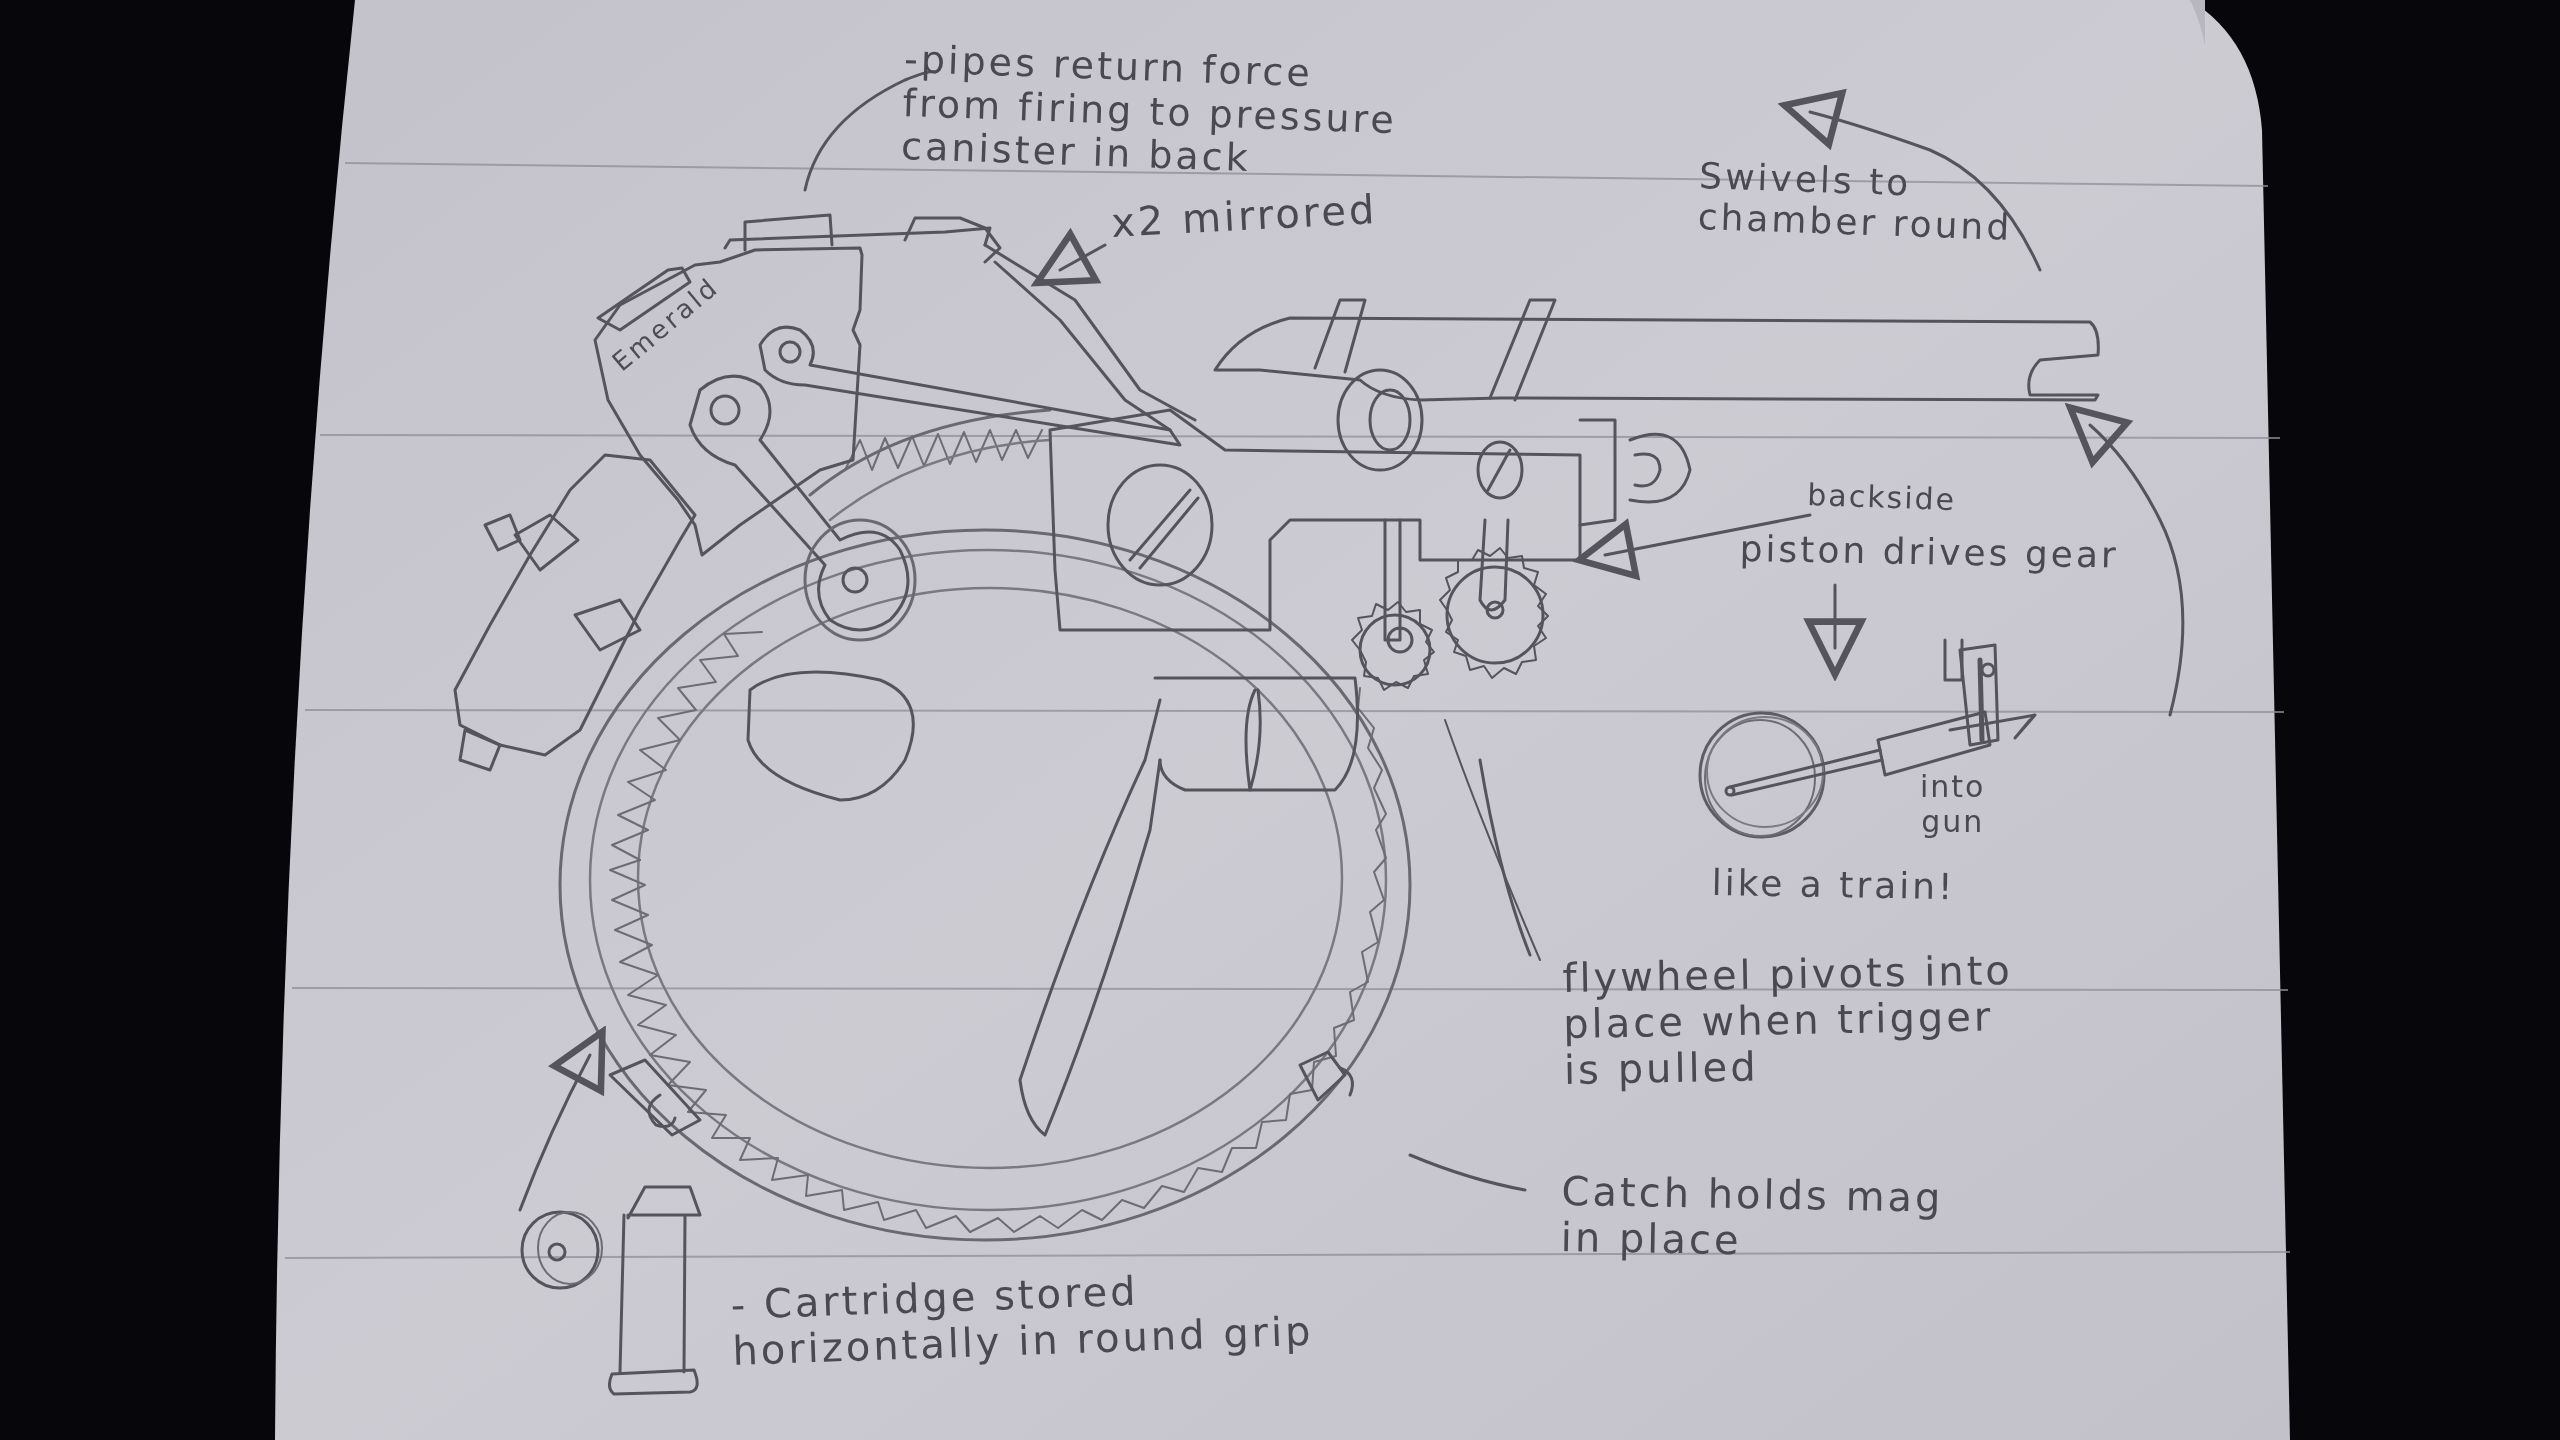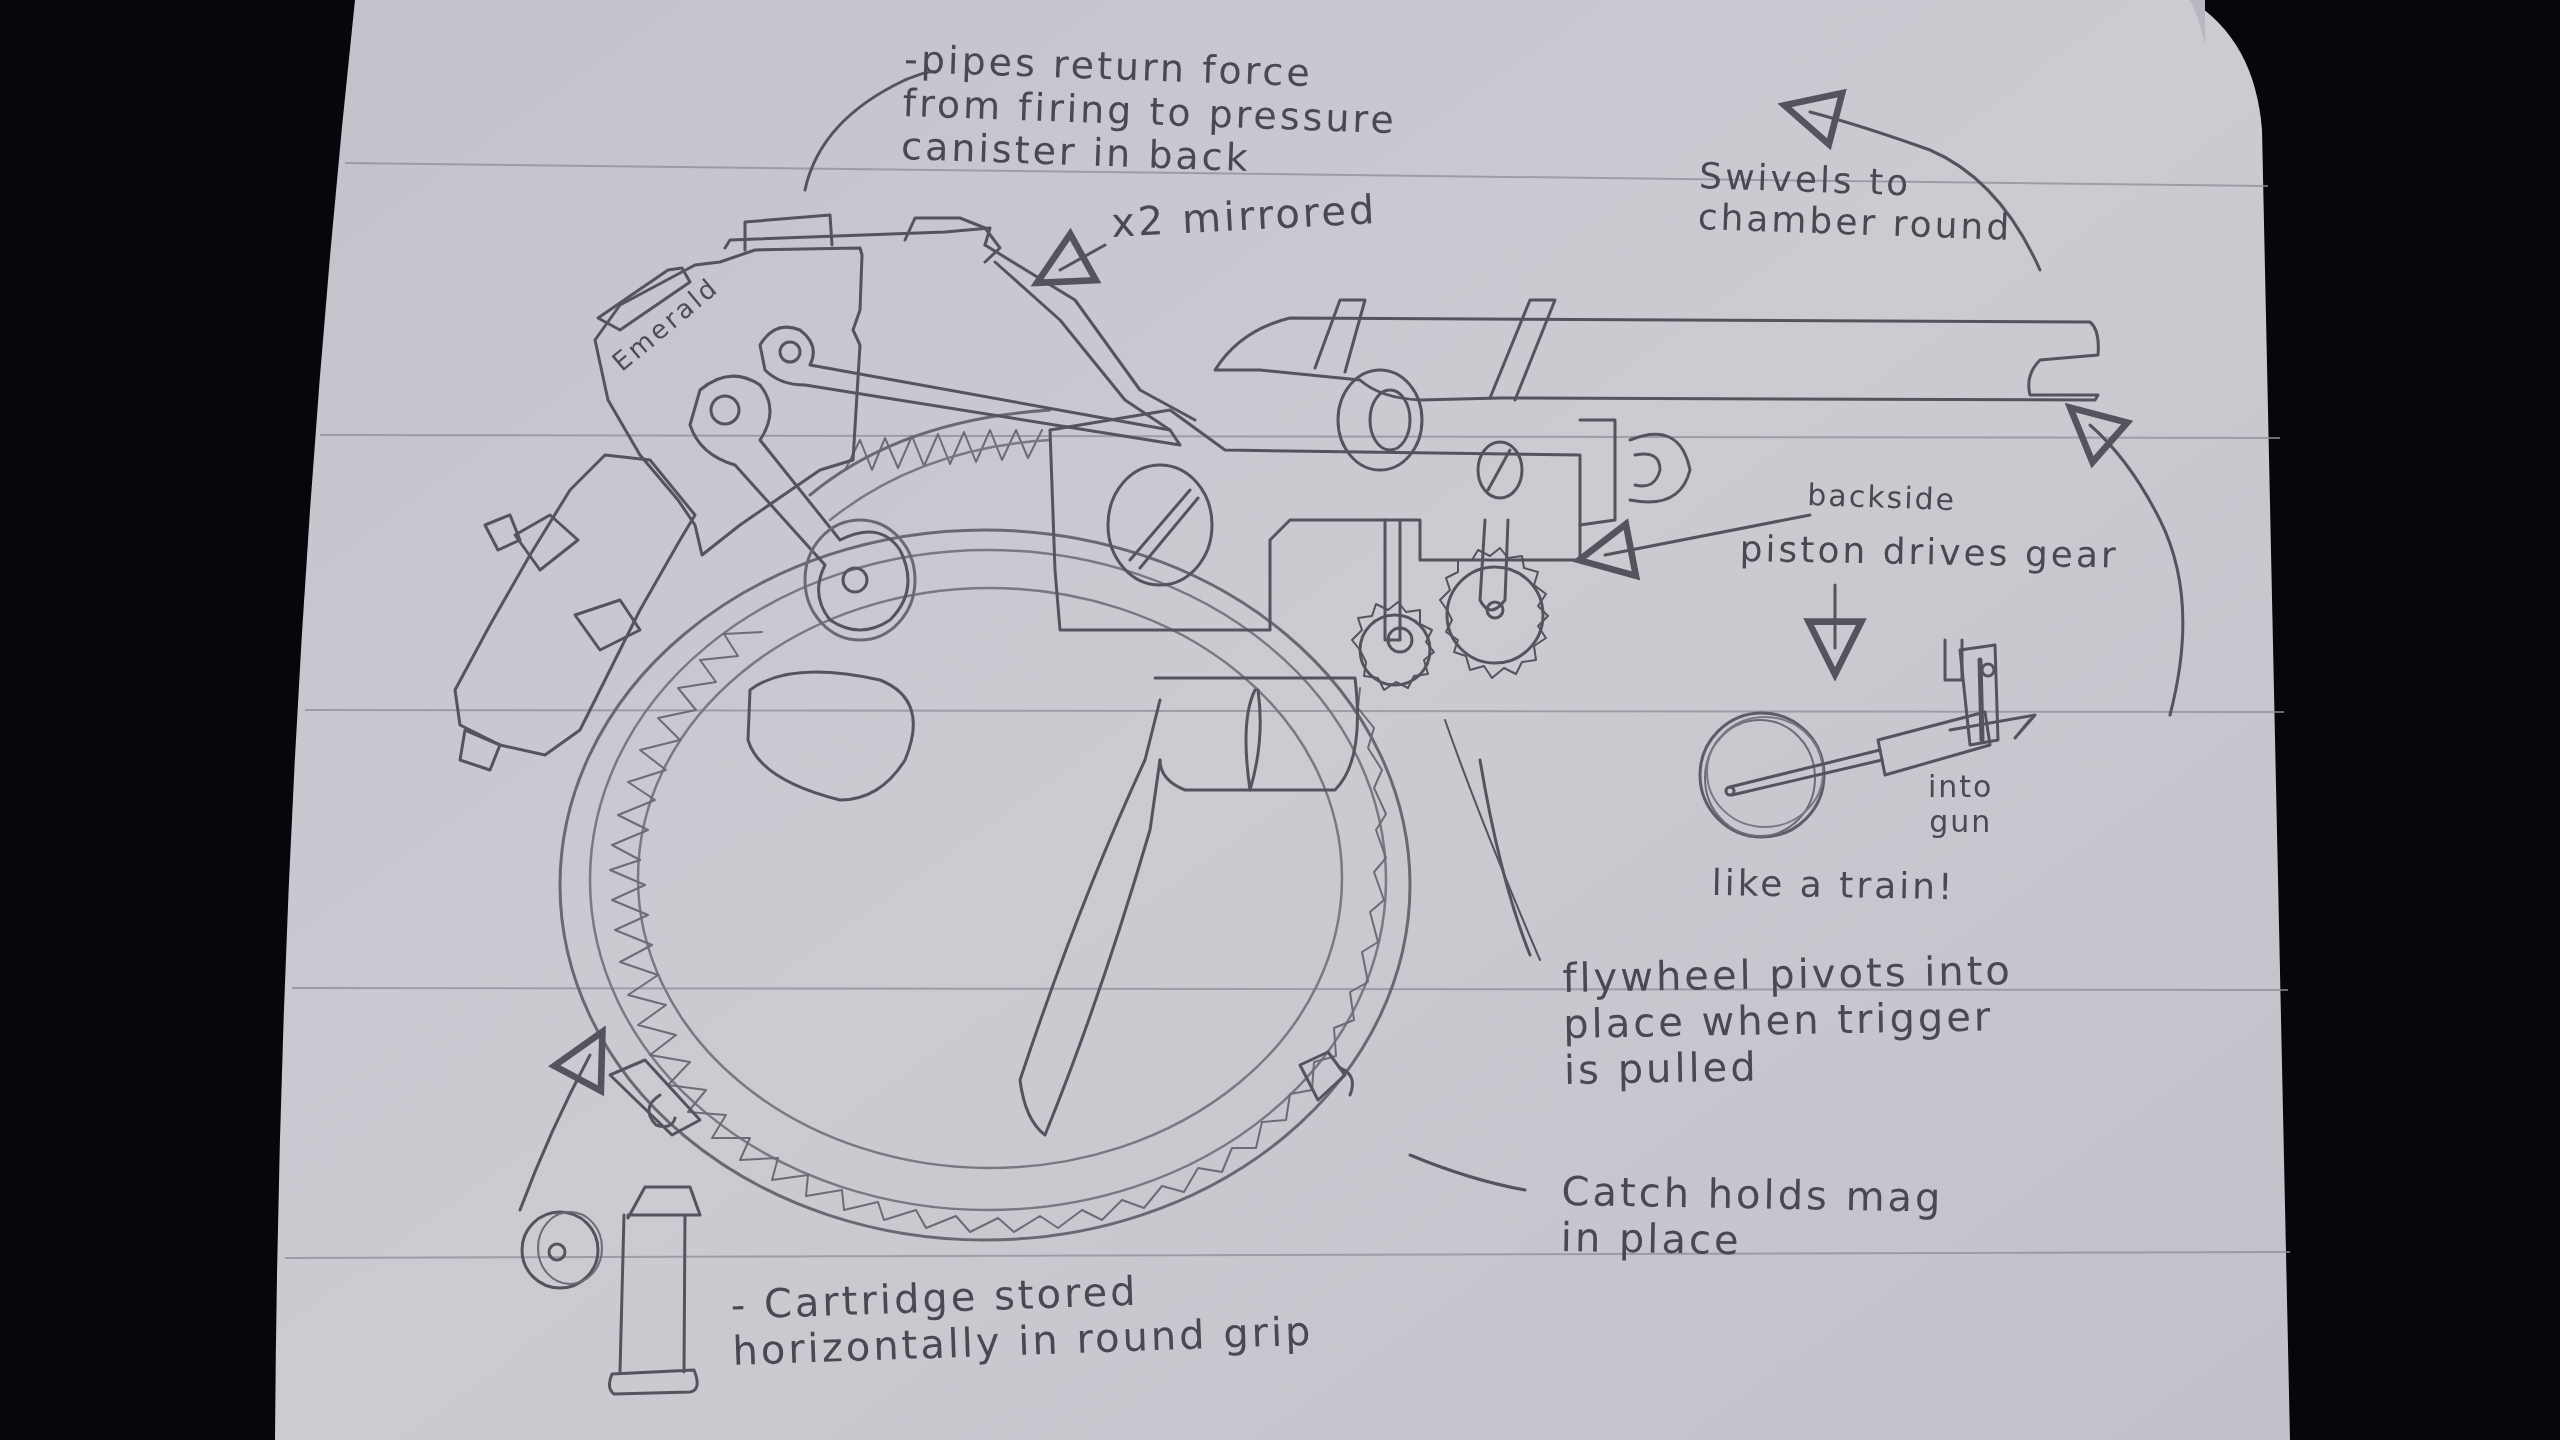--- a/index.html
+++ b/index.html
@@ -166,21 +166,21 @@
 
   <div class="note" style="left:905px; top:38px; transform: rotate(2deg); font-size:38px;">-pipes return force
 from firing to pressure
 canister in back</div>
   <div class="note" style="left:1110px; top:200px; transform: rotate(-3deg);">x2 mirrored</div>
   <div class="note" style="left:1700px; top:155px; transform: rotate(2deg); font-size:36px;">Swivels to
 chamber round</div>
   <div class="note emerald" style="left:607px; top:355px; transform: rotate(-40deg);">Emerald</div>
   <div class="note small" style="left:1808px; top:478px; transform: rotate(2deg);">backside</div>
   <div class="note" style="left:1740px; top:528px; transform: rotate(1deg); font-size:36px;">piston drives gear</div>
-  <div class="note small" style="left:1920px; top:770px; text-align:center;margin-left:8px;">into
+  <div class="note small" style="left:1920px; top:770px; text-align:center;">into
 gun</div>
   <div class="note" style="left:1712px; top:862px; transform: rotate(1deg); font-size:36px;">like a train!</div>
   <div class="note" style="left:1562px; top:955px; transform: rotate(-1deg);">flywheel pivots into
 place when trigger
 is pulled</div>
   <div class="note" style="left:1562px; top:1168px; transform: rotate(1deg);">Catch holds mag
 in place</div>
   <div class="note" style="left:730px; top:1282px; transform: rotate(-2deg); font-size:40px;">- Cartridge stored
 horizontally in round grip</div>
 </div>

